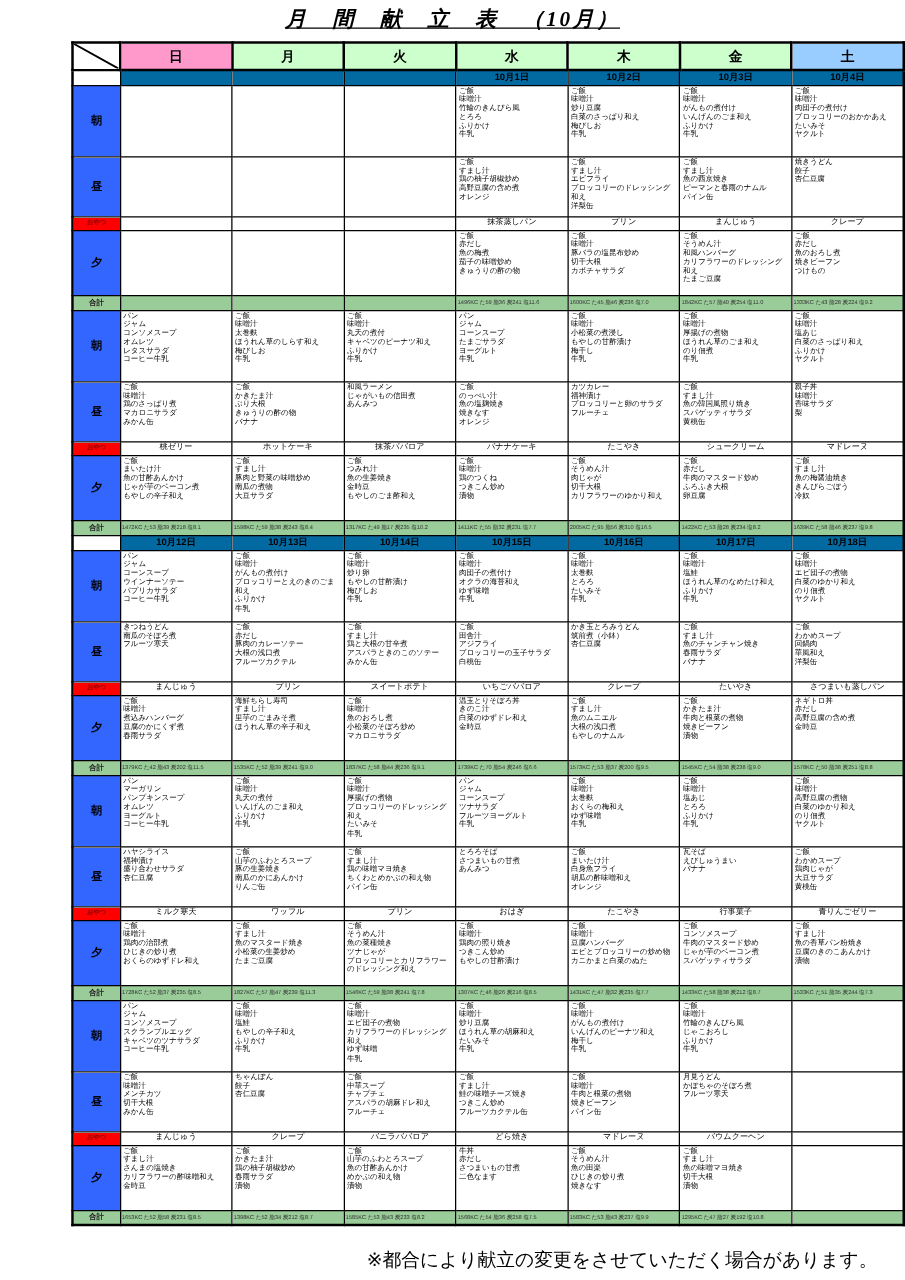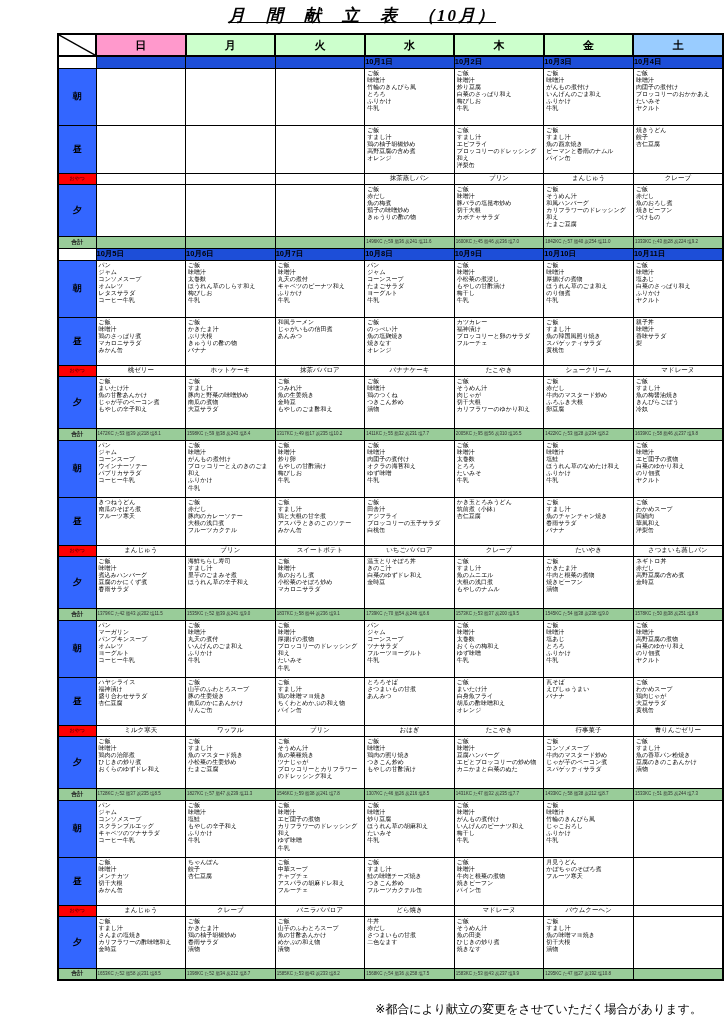--- a/index.html
+++ b/index.html
@@ -23,21 +23,21 @@
   col.day { width:89.57px; }
   td { border:1px solid #000; vertical-align:top; overflow:hidden; }
   
   td.dayhead {
     text-align:center; font-size:11px; font-weight:bold;
     border:2px solid #000; height:20px; vertical-align:middle;
   }
   td.corner { background:#fff; border:2px solid #000; position:relative; padding:0; }
   td.corner svg { display:block; }
   td.daterow {
-    background:#1d4ed8; font-size:7.5px; font-weight:bold;
+    background:#0369a1; text-align:center; font-size:7.5px; font-weight:bold;
     height:12px; vertical-align:middle;
   }
   td.datelbl { background:#fff; }
   
   td.rowlbl {
     background:#3366FF; color:#000; text-align:center; vertical-align:middle;
     font-size:9px; font-weight:bold;
   }
   td.snacklbl {
     background:#FF0000; color:#7a0000; text-align:center; vertical-align:middle;
@@ -57,21 +57,21 @@
   td.snackcell {
     text-align:center; font-size:6.5px; height:11px; vertical-align:middle;
     background:#fff; line-height:1;
   }
   td.totalcell {
     background:#99CC99; font-size:4.5px; color:#333; height:12px;
     vertical-align:middle; white-space:nowrap; padding:0 1px; line-height:1;
   }
   .footer {
     position:absolute; right:22px; bottom:6px;
-    font-size:12px; color:#000;
+    font-size:15px; color:#000;
   }
 </style>
 </head>
 <body>
 
 <div class="page">
   <div class="title">月　間　献　立　表　（10月）</div>
 
   <table class="menu">
     <colgroup>
@@ -227,30 +227,20 @@
           <td class="totallbl">合計</td>
           <td class="totalcell"></td>
           <td class="totalcell"></td>
           <td class="totalcell"></td>
           <td class="totalcell">1496KC た59 脂36 炭241 塩11.6</td>
           <td class="totalcell">1600KC た45 脂46 炭236 塩7.0</td>
           <td class="totalcell">1842KC た57 脂40 炭254 塩11.0</td>
           <td class="totalcell">1333KC た43 脂28 炭224 塩9.2</td>
         </tr>
         <tr>
-          <td class="datelbl"></td>
-          <td class="daterow">10月5日</td>
-          <td class="daterow">10月6日</td>
-          <td class="daterow">10月7日</td>
-          <td class="daterow">10月8日</td>
-          <td class="daterow">10月9日</td>
-          <td class="daterow">10月10日</td>
-          <td class="daterow">10月11日</td>
-        </tr>
-        <tr>
           <td class="rowlbl">朝</td>
           <td class="meal mealM">
             <div>パン</div>
             <div>ジャム</div>
             <div>コンソメスープ</div>
             <div>オムレツ</div>
             <div>レタスサラダ</div>
             <div>コーヒー牛乳</div>
           </td>
           <td class="meal mealM">
@@ -416,20 +406,30 @@
           <td class="totallbl">合計</td>
           <td class="totalcell">1472KC た53 脂39 炭218 塩8.1</td>
           <td class="totalcell">1598KC た59 脂38 炭243 塩8.4</td>
           <td class="totalcell">1317KC た49 脂17 炭235 塩10.2</td>
           <td class="totalcell">1411KC た55 脂32 炭231 塩7.7</td>
           <td class="totalcell">2005KC た95 脂56 炭310 塩16.5</td>
           <td class="totalcell">1422KC た53 脂28 炭234 塩8.2</td>
           <td class="totalcell">1639KC た58 脂46 炭237 塩9.8</td>
         </tr>
         <tr>
+          <td class="datelbl"></td>
+          <td class="daterow">10月12日</td>
+          <td class="daterow">10月13日</td>
+          <td class="daterow">10月14日</td>
+          <td class="daterow">10月15日</td>
+          <td class="daterow">10月16日</td>
+          <td class="daterow">10月17日</td>
+          <td class="daterow">10月18日</td>
+        </tr>
+        <tr>
           <td class="rowlbl">朝</td>
           <td class="meal mealM">
             <div>パン</div>
             <div>ジャム</div>
             <div>コーンスープ</div>
             <div>ウインナーソテー</div>
             <div>パプリカサラダ</div>
             <div>コーヒー牛乳</div>
           </td>
           <td class="meal mealM">

